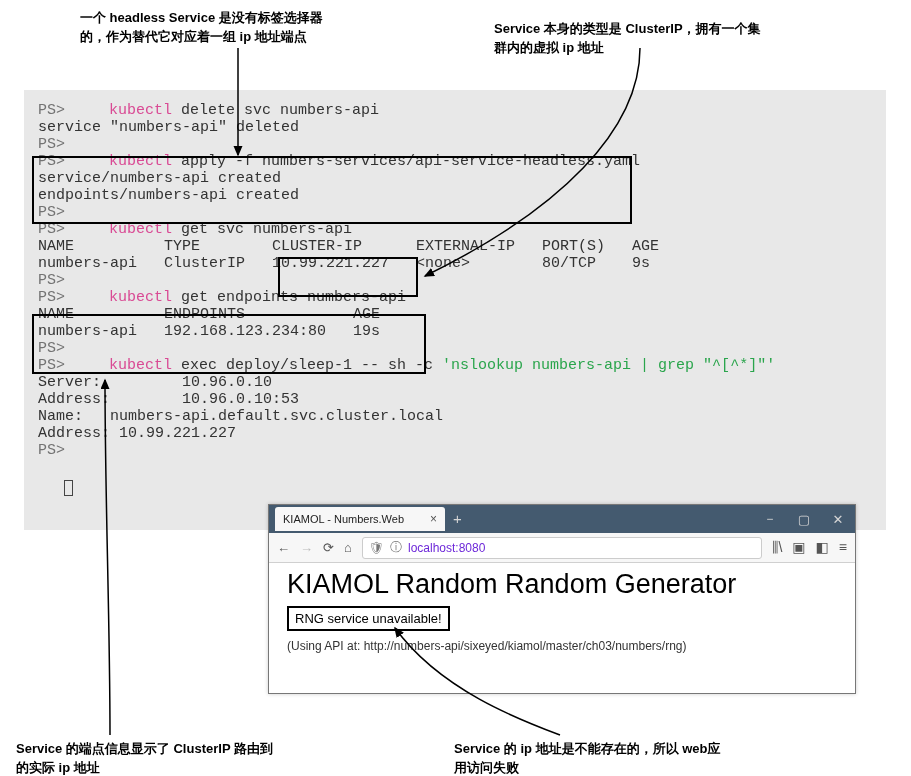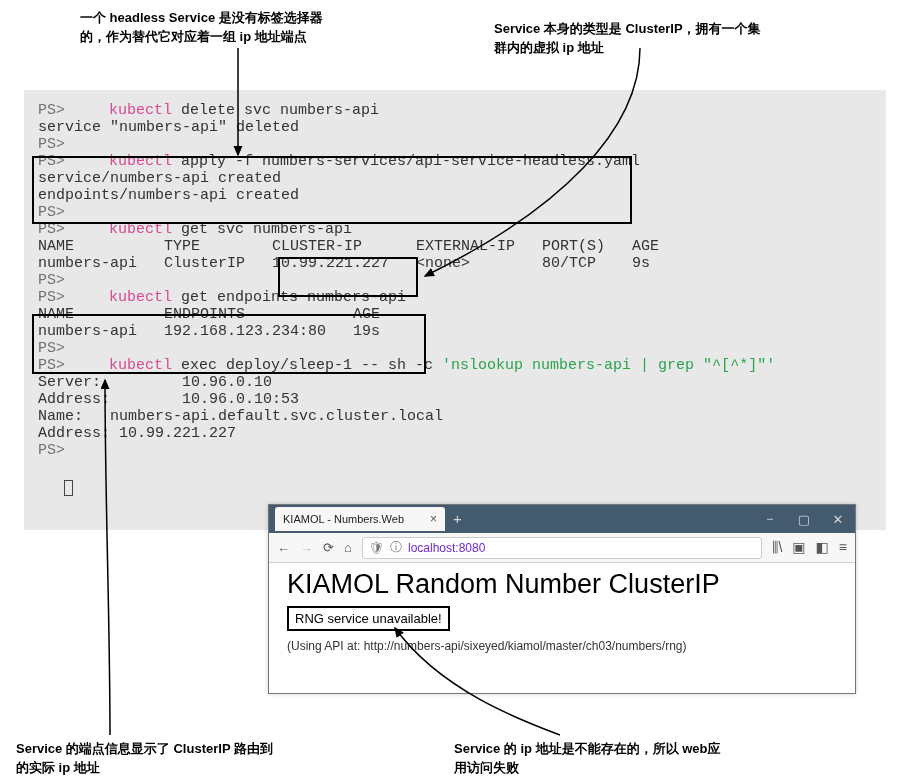--- a/index.html
+++ b/index.html
@@ -166,21 +166,21 @@
       <span style="color:#6d28d9;">localhost:8080</span>
     </div>
     <div class="br-ricons">
       <span>⫼\</span>
       <span>▣</span>
       <span>◧</span>
       <span>≡</span>
     </div>
   </div>
   <div class="br-content">
-    <div class="br-h1">KIAMOL Random Number ClusterIP</div>
+    <div class="br-h1">KIAMOL Random Random Generator</div>
     <div class="rng-box">RNG service unavailable!</div>
     <div class="api-line">(Using API at: http://numbers-api/sixeyed/kiamol/master/ch03/numbers/rng)</div>
   </div>
 </div>
 
 <svg class="ov">
   <defs>
     <marker id="arr" markerWidth="8" markerHeight="8" refX="6" refY="3" orient="auto">
       <path d="M0,0 L7,3 L0,6 Z" fill="#000"></path>
     </marker>

